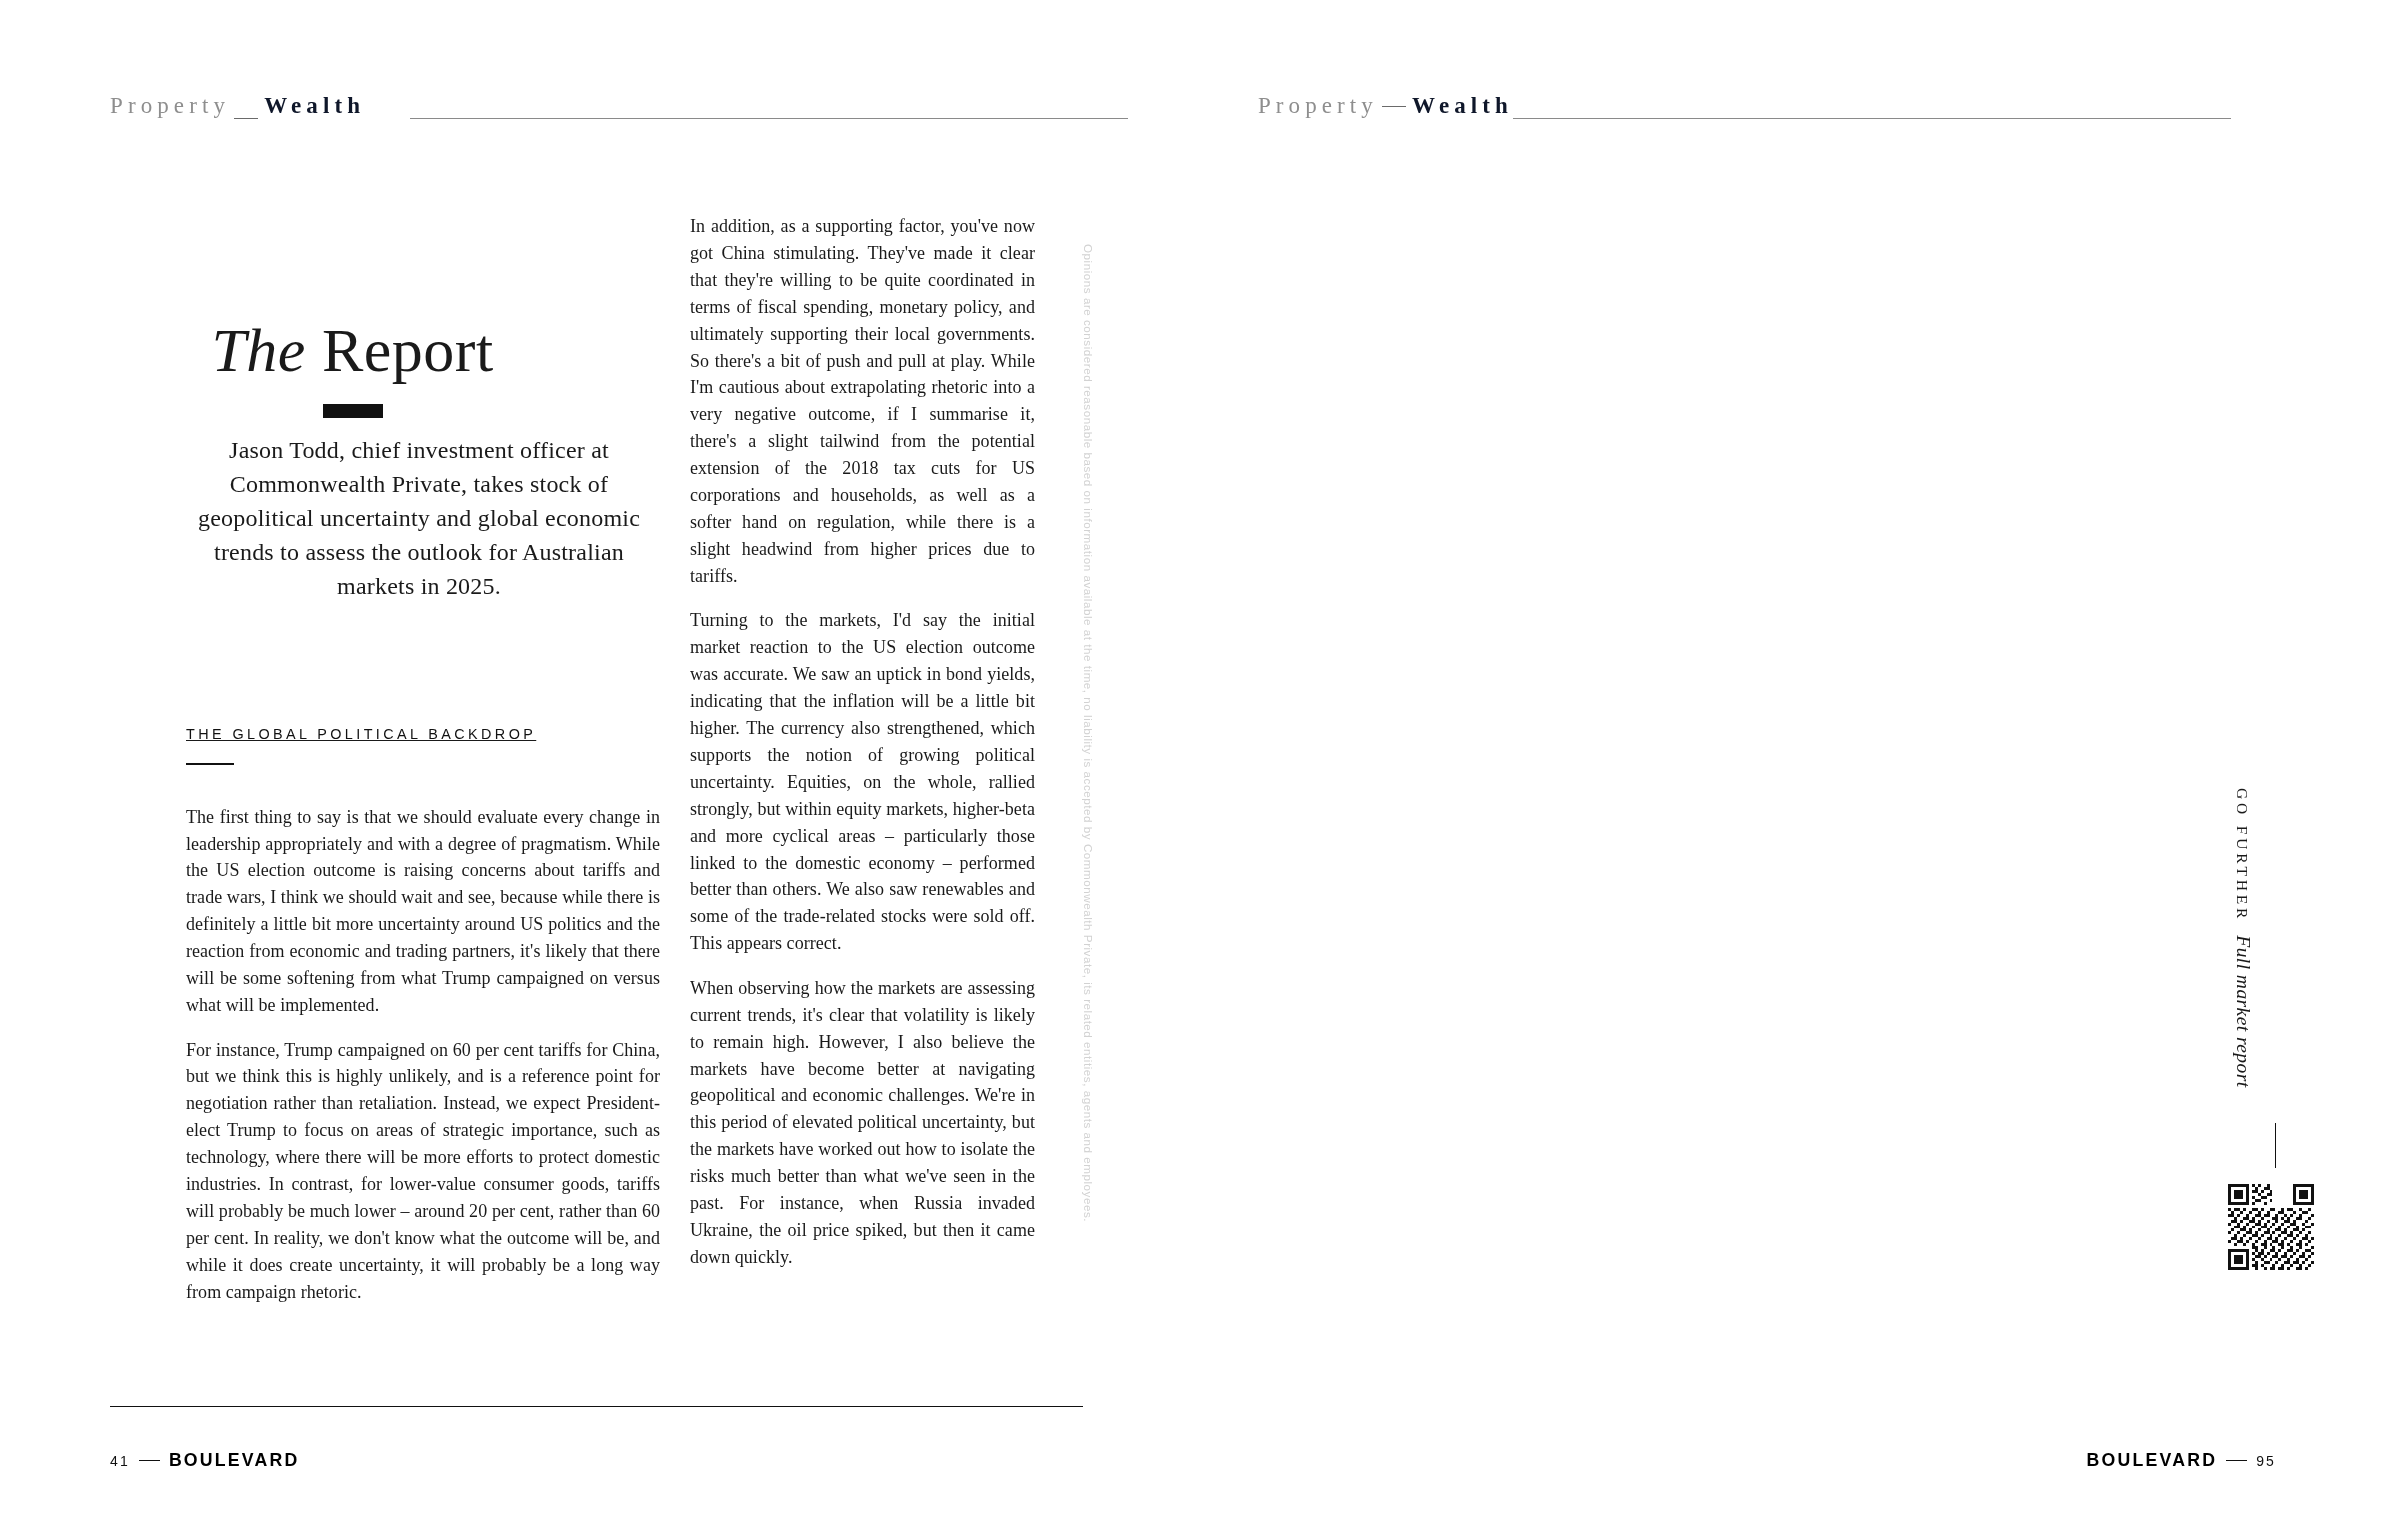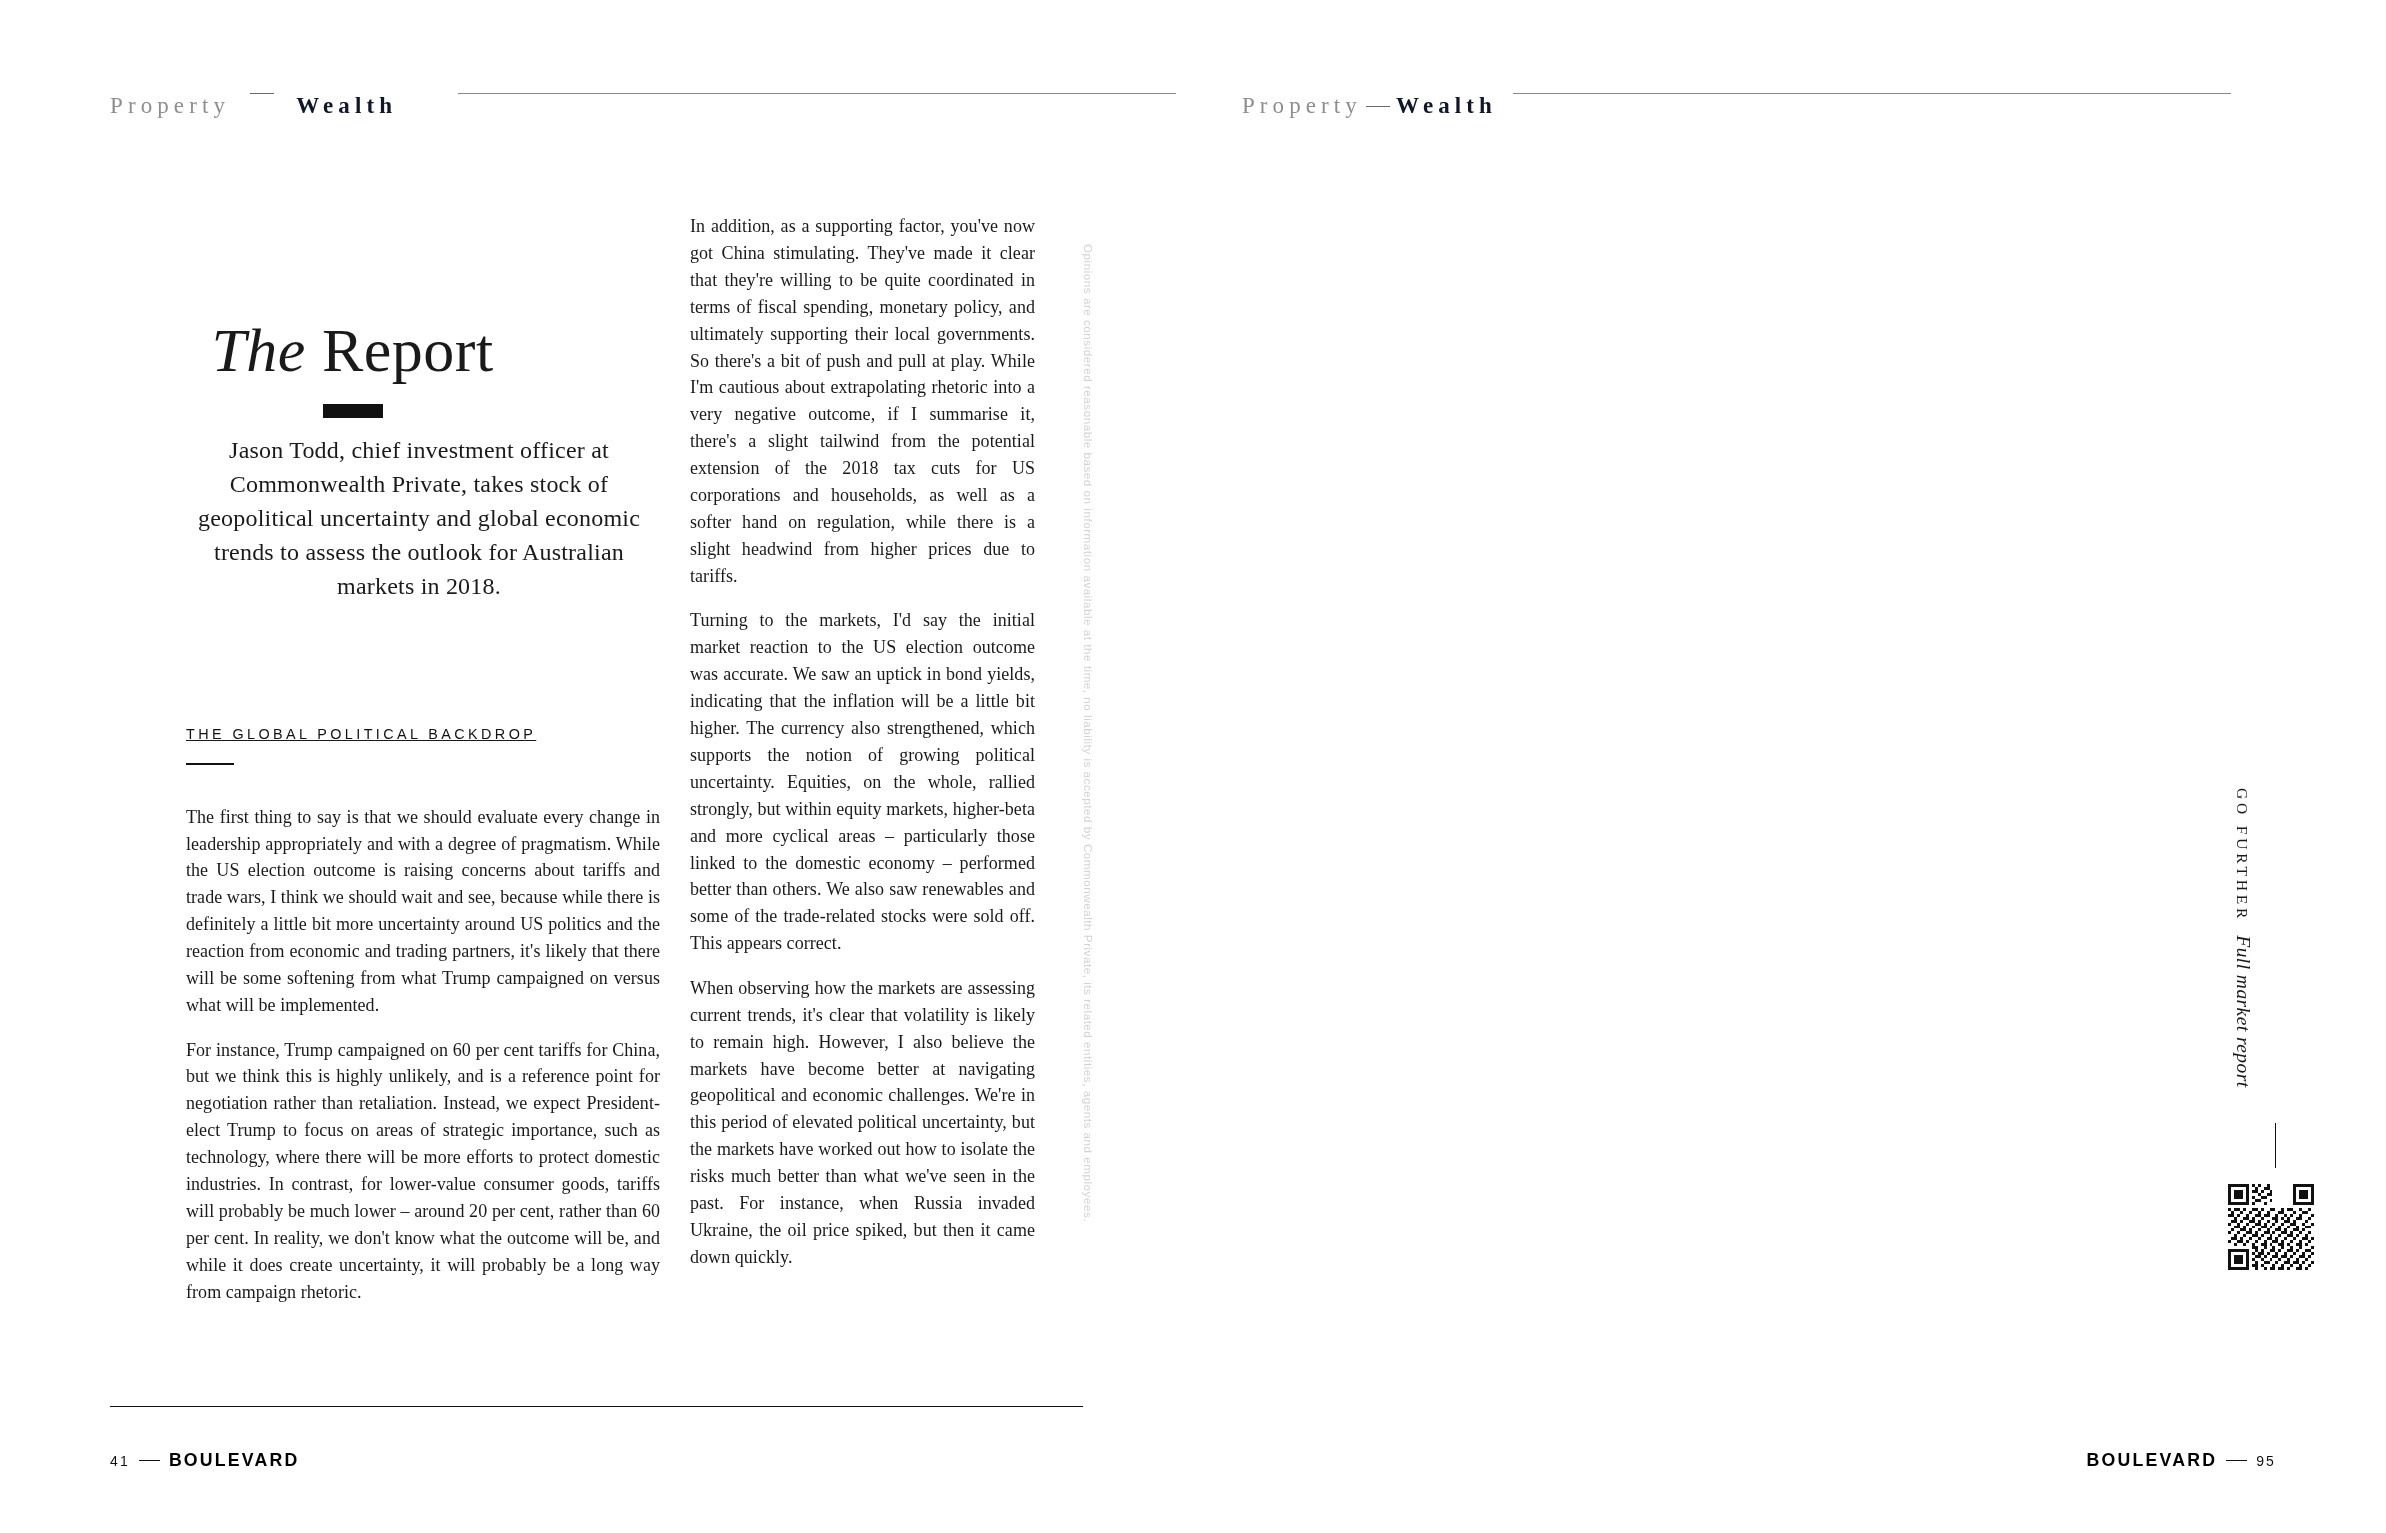--- a/index.html
+++ b/index.html
@@ -11,21 +11,21 @@
     position: relative;
     overflow: hidden;
   }
 
   .spread { position: absolute; inset: 0; display: flex; }
   .page { position: relative; width: 1193px; height: 1534px; }
 
   
   .runhead {
     position: absolute; top: 93px;
-    display: flex; align-items: flex-start; gap: 16px;
+    display: flex; align-items: flex-end; gap: 0;
     font-family: "Liberation Serif", serif;
   }
   .runhead .rh-word {
     font-size: 23px; letter-spacing: 5.1px;
   }
   .rh-prop { color: #8e8e8e; }
   .rh-wealth { color: #0f172a; font-weight: 700; letter-spacing: 4.2px; }
   .rh-dash { display: inline-block; width: 24px; height: 0.9px; background: #6a6a6a; margin: 0 6.5px 0 3.7px; }
   .rh-rule { height: 0.9px; background: #8a8a8a; }
 
@@ -131,21 +131,21 @@
     </div>
 
     <div class="masthead">
       <h1>
         <em>The</em>
         <span>Report</span>
       </h1>
       <div class="tick"></div>
     </div>
 
-    <div class="deck">Jason Todd, chief investment officer at Commonwealth Private, takes stock of geopolitical uncertainty and global economic trends to assess the outlook for Australian markets in 2018.</div>
+    <div class="deck">Jason Todd, chief investment officer at Commonwealth Private, takes stock of geopolitical uncertainty and global economic trends to assess the outlook for Australian markets in 2025.</div>
 
     <div class="col l-col1">
       <div class="sectlabel-wrap">
         <div class="sectlabel">THE GLOBAL POLITICAL BACKDROP</div>
         <div class="sectrule"></div>
       </div>
       <p>The first thing to say is that we should evaluate every change in leadership appropriately and with a degree of pragmatism. While the US election outcome is raising concerns about tariffs and trade wars, I think we should wait and see, because while there is definitely a little bit more uncertainty around US politics and the reaction from economic and trading partners, it's likely that there will be some softening from what Trump campaigned on versus what will be implemented.</p>
       <p>For instance, Trump campaigned on 60 per cent tariffs for China, but we think this is highly unlikely, and is a reference point for negotiation rather than retaliation. Instead, we expect President-elect Trump to focus on areas of strategic importance, such as technology, where there will be more efforts to protect domestic industries. In contrast, for lower-value consumer goods, tariffs will probably be much lower – around 20 per cent, rather than 60 per cent. In reality, we don't know what the outcome will be, and while it does create uncertainty, it will probably be a long way from campaign rhetoric.</p>
     </div>
 

